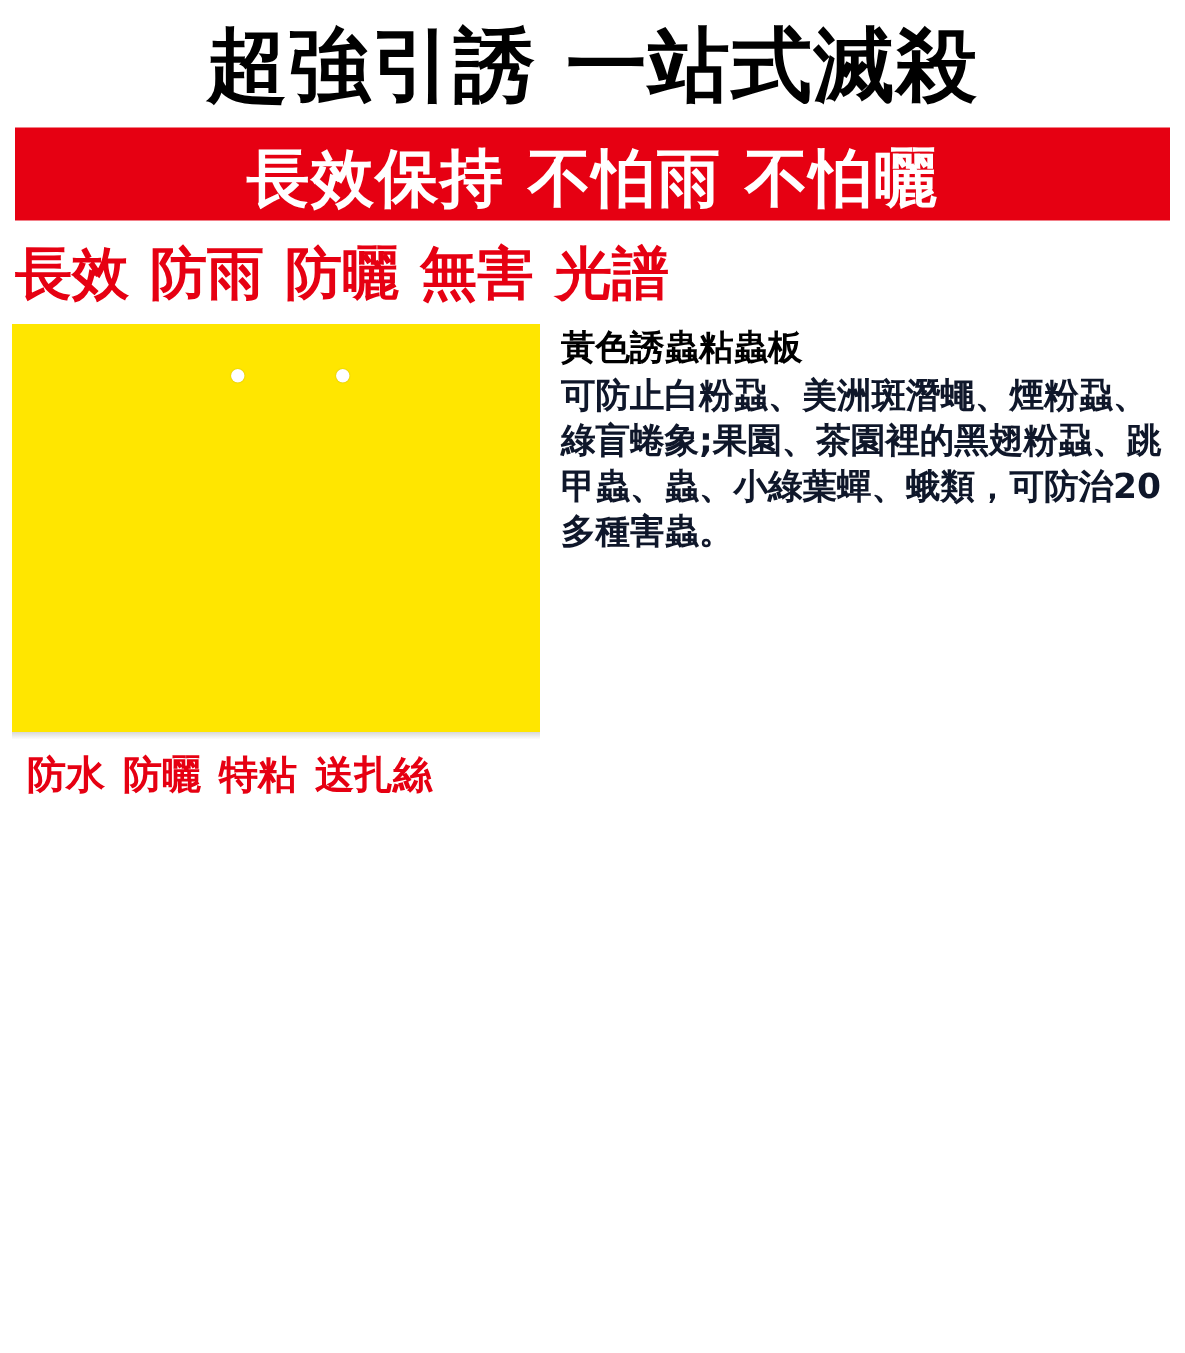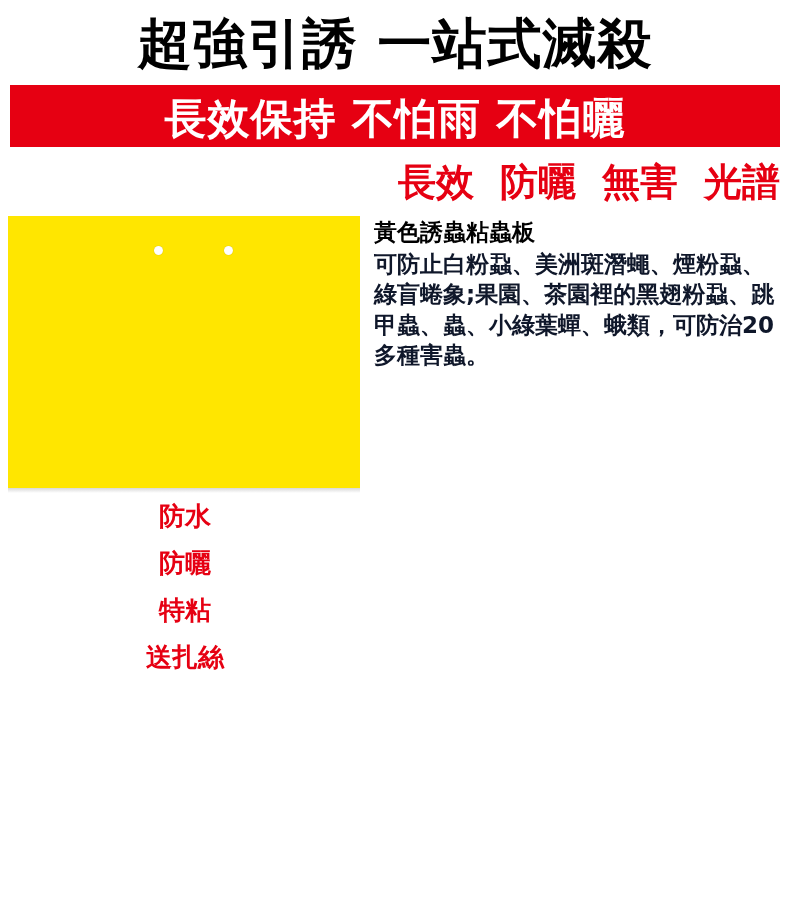--- a/index.html
+++ b/index.html
@@ -47,22 +47,22 @@
     font-size: 42px;
     font-weight: bold;
     letter-spacing: 1px;
     white-space: nowrap;
   }
 
   
   .keyword-row {
     display: flex;
     align-items: center;
-    justify-content: flex-end;
-    gap: 26px;
+    justify-content: flex-start;
+    gap: 14px;
     margin-top: 10px;
     margin-bottom: 8px;
     padding: 0 10px;
   }
   .keyword {
     color: #e60012;
     font-size: 38px;
     font-weight: bold;
     white-space: nowrap;
   }
@@ -130,21 +130,20 @@
   }
 
   
   .mid-caption {
     display: flex;
     align-items: center;
     gap: 12px;
     padding: 6px 0 6px 18px;
     width: 352px;
     box-sizing: border-box;
-    flex-direction: column;
   }
   .mid-caption-item {
     color: #e60012;
     font-size: 26px;
     font-weight: bold;
     white-space: nowrap;
   }
   .mid-row {
     display: flex;
     align-items: flex-start;
@@ -159,20 +158,21 @@
 <div class="page">
 
   <div class="headline">超強引誘 一站式滅殺</div>
 
   <div class="red-banner">
     <div class="red-banner-text">長效保持 不怕雨 不怕曬</div>
   </div>
 
   <div class="keyword-row">
     <span class="keyword">長效</span>
+    <span class="keyword">防雨</span>
     <span class="keyword">防曬</span>
     <span class="keyword">無害</span>
     <span class="keyword">光譜</span>
   </div>
 
   <div class="product">
     <div class="board-col">
       <div class="board yellow">
         <span class="hole y1"></span>
         <span class="hole y2"></span>

